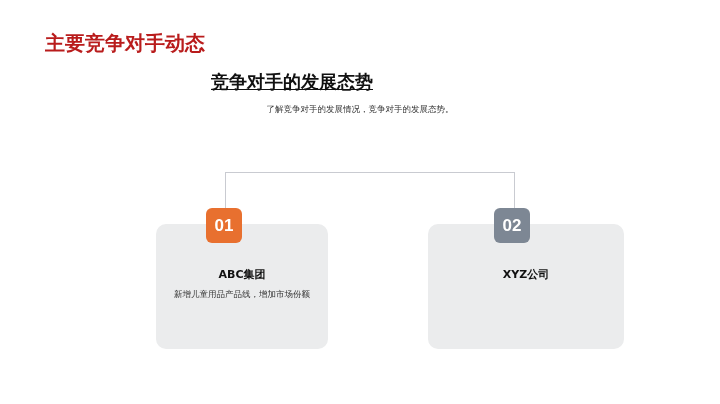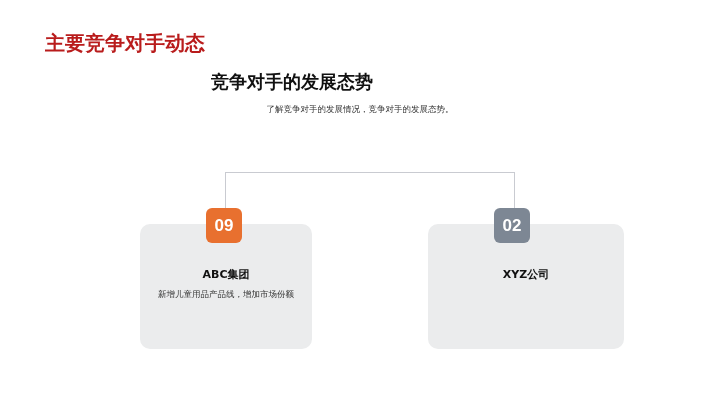--- a/index.html
+++ b/index.html
@@ -11,20 +11,21 @@
     }
     .page-title {
       position: absolute; left: 45px; top: 31px;
       font-size: 20px; font-weight: bold; line-height: 24px; letter-spacing: 0px;
       color: #b91c1c; white-space: nowrap;
     }
     .section-heading {
       position: absolute; left: 0; width: 584px; top: 71px;
       text-align: center; font-size: 18px; font-weight: bold; line-height: 22px;
       color: #111111;
+      text-decoration: underline;
     }
     .section-desc {
       position: absolute; left: 0; width: 720px; top: 103px;
       text-align: center; font-size: 8.5px; line-height: 12px; color: #333333;
     }
     .connector {
       position: absolute; left: 225px; top: 172px; width: 290px; height: 38px;
       border-top: 1px solid #c9cbd1; border-left: 1px solid #c9cbd1; border-right: 1px solid #c9cbd1;
       box-sizing: border-box;
     }
@@ -54,22 +55,22 @@
 </head>
 <body>
 
 <div class="page-title">主要竞争对手动态</div>
 
 <div class="section-heading">竞争对手的发展态势</div>
 <div class="section-desc">了解竞争对手的发展情况，竞争对手的发展态势。</div>
 
 <div class="connector" style="border-color: rgb(201, 203, 209);"></div>
 
-<div class="card card-1" style="background: rgb(235, 236, 237);">
+<div class="card card-1" style="background: rgb(235, 236, 237); margin-left: 16px;">
   <div class="card-title">ABC集团</div>
   <div class="card-desc">新增儿童用品产品线，增加市场份额</div>
 </div>
-<div class="badge badge-1" style="background: rgb(232, 112, 47);">09</div>
+<div class="badge badge-1" style="background: rgb(232, 112, 47);">01</div>
 
 <div class="card card-2" style="background: rgb(235, 236, 237);">
   <div class="card-title">XYZ公司</div>
 </div>
 <div class="badge badge-2" style="background: rgb(125, 135, 148);">02</div>
 
 </body></html>

